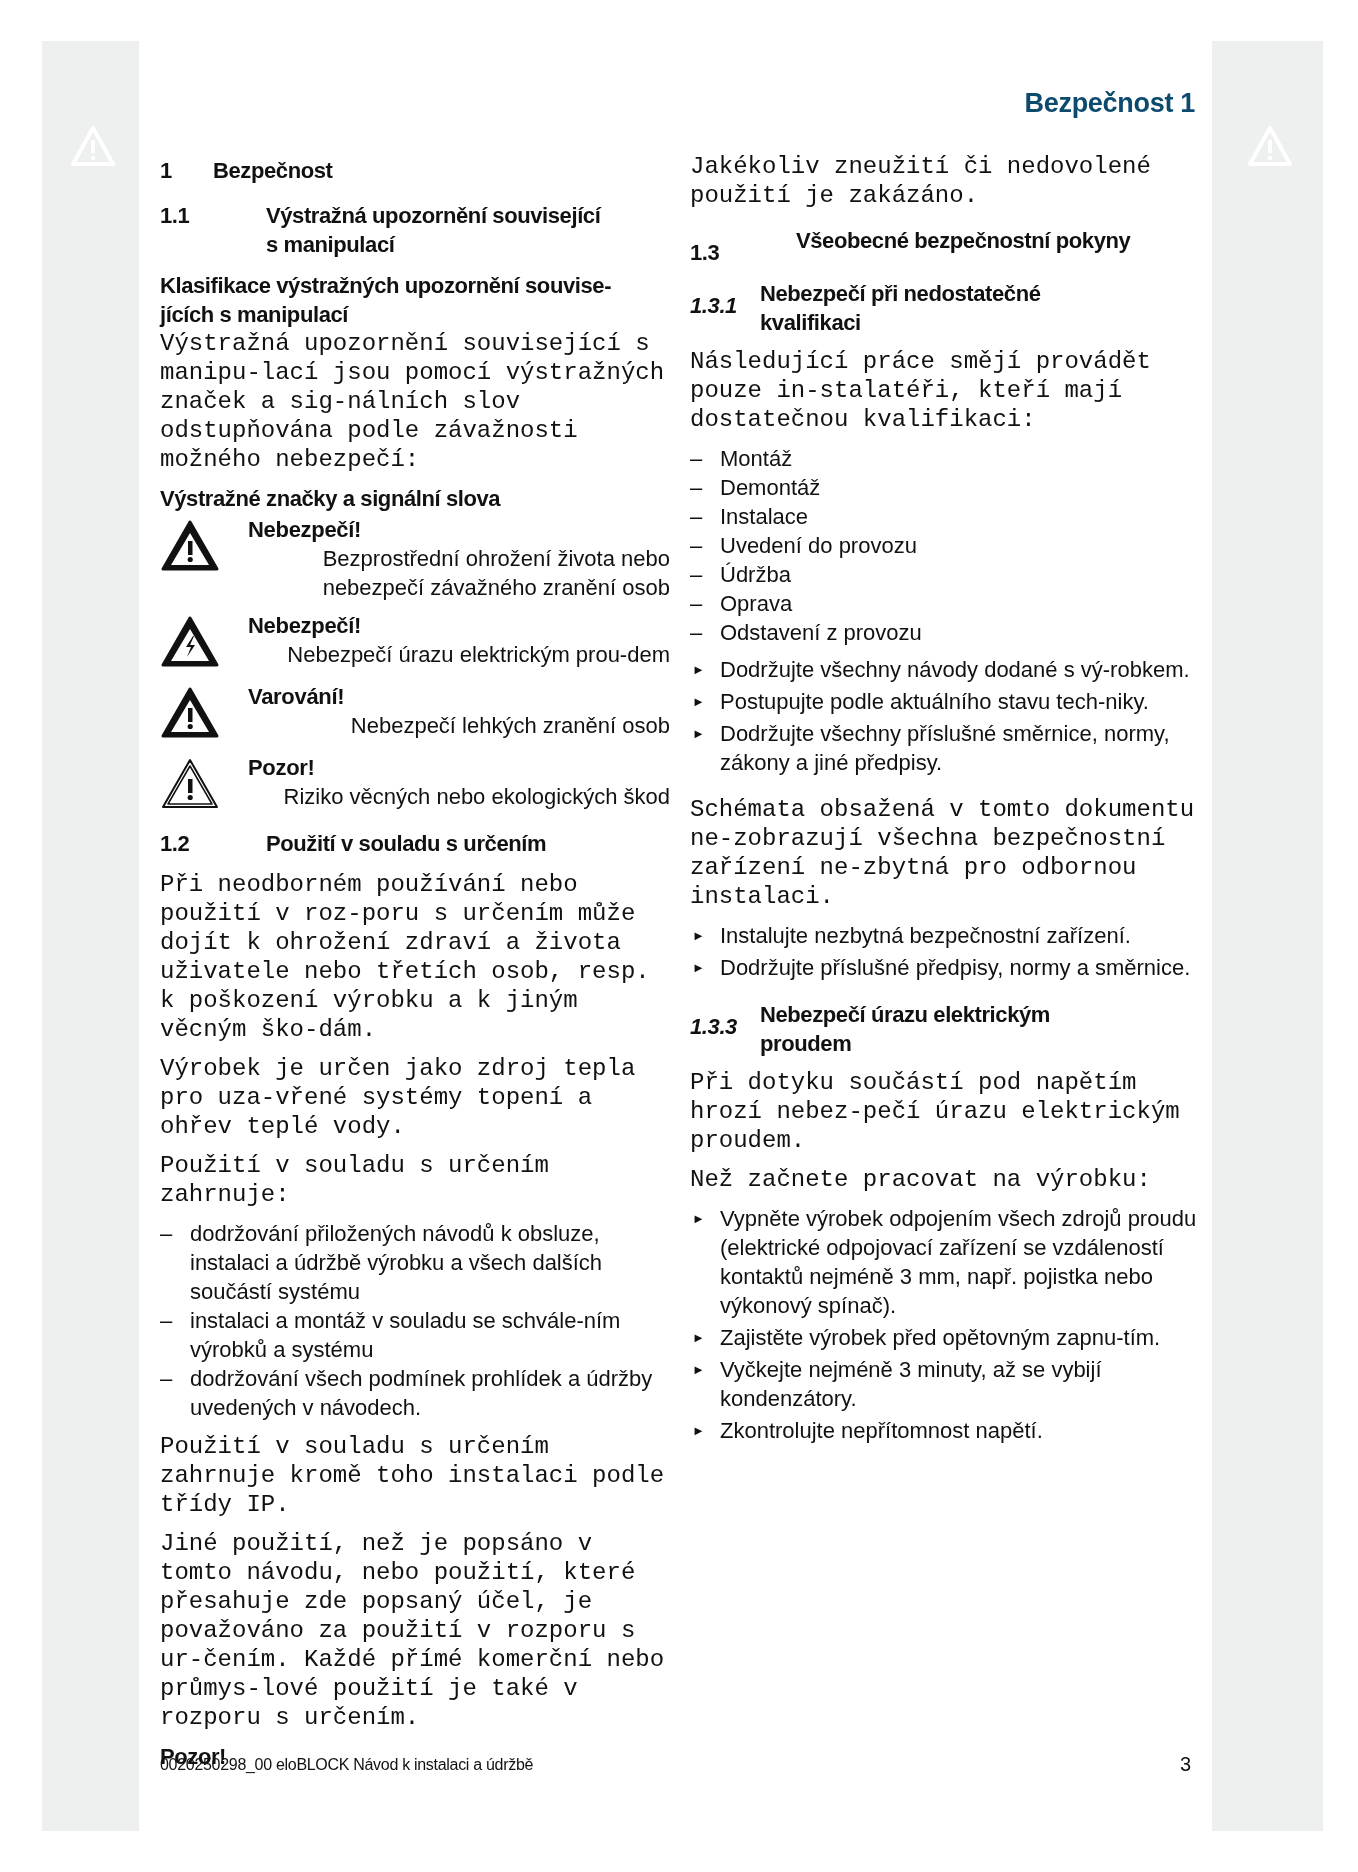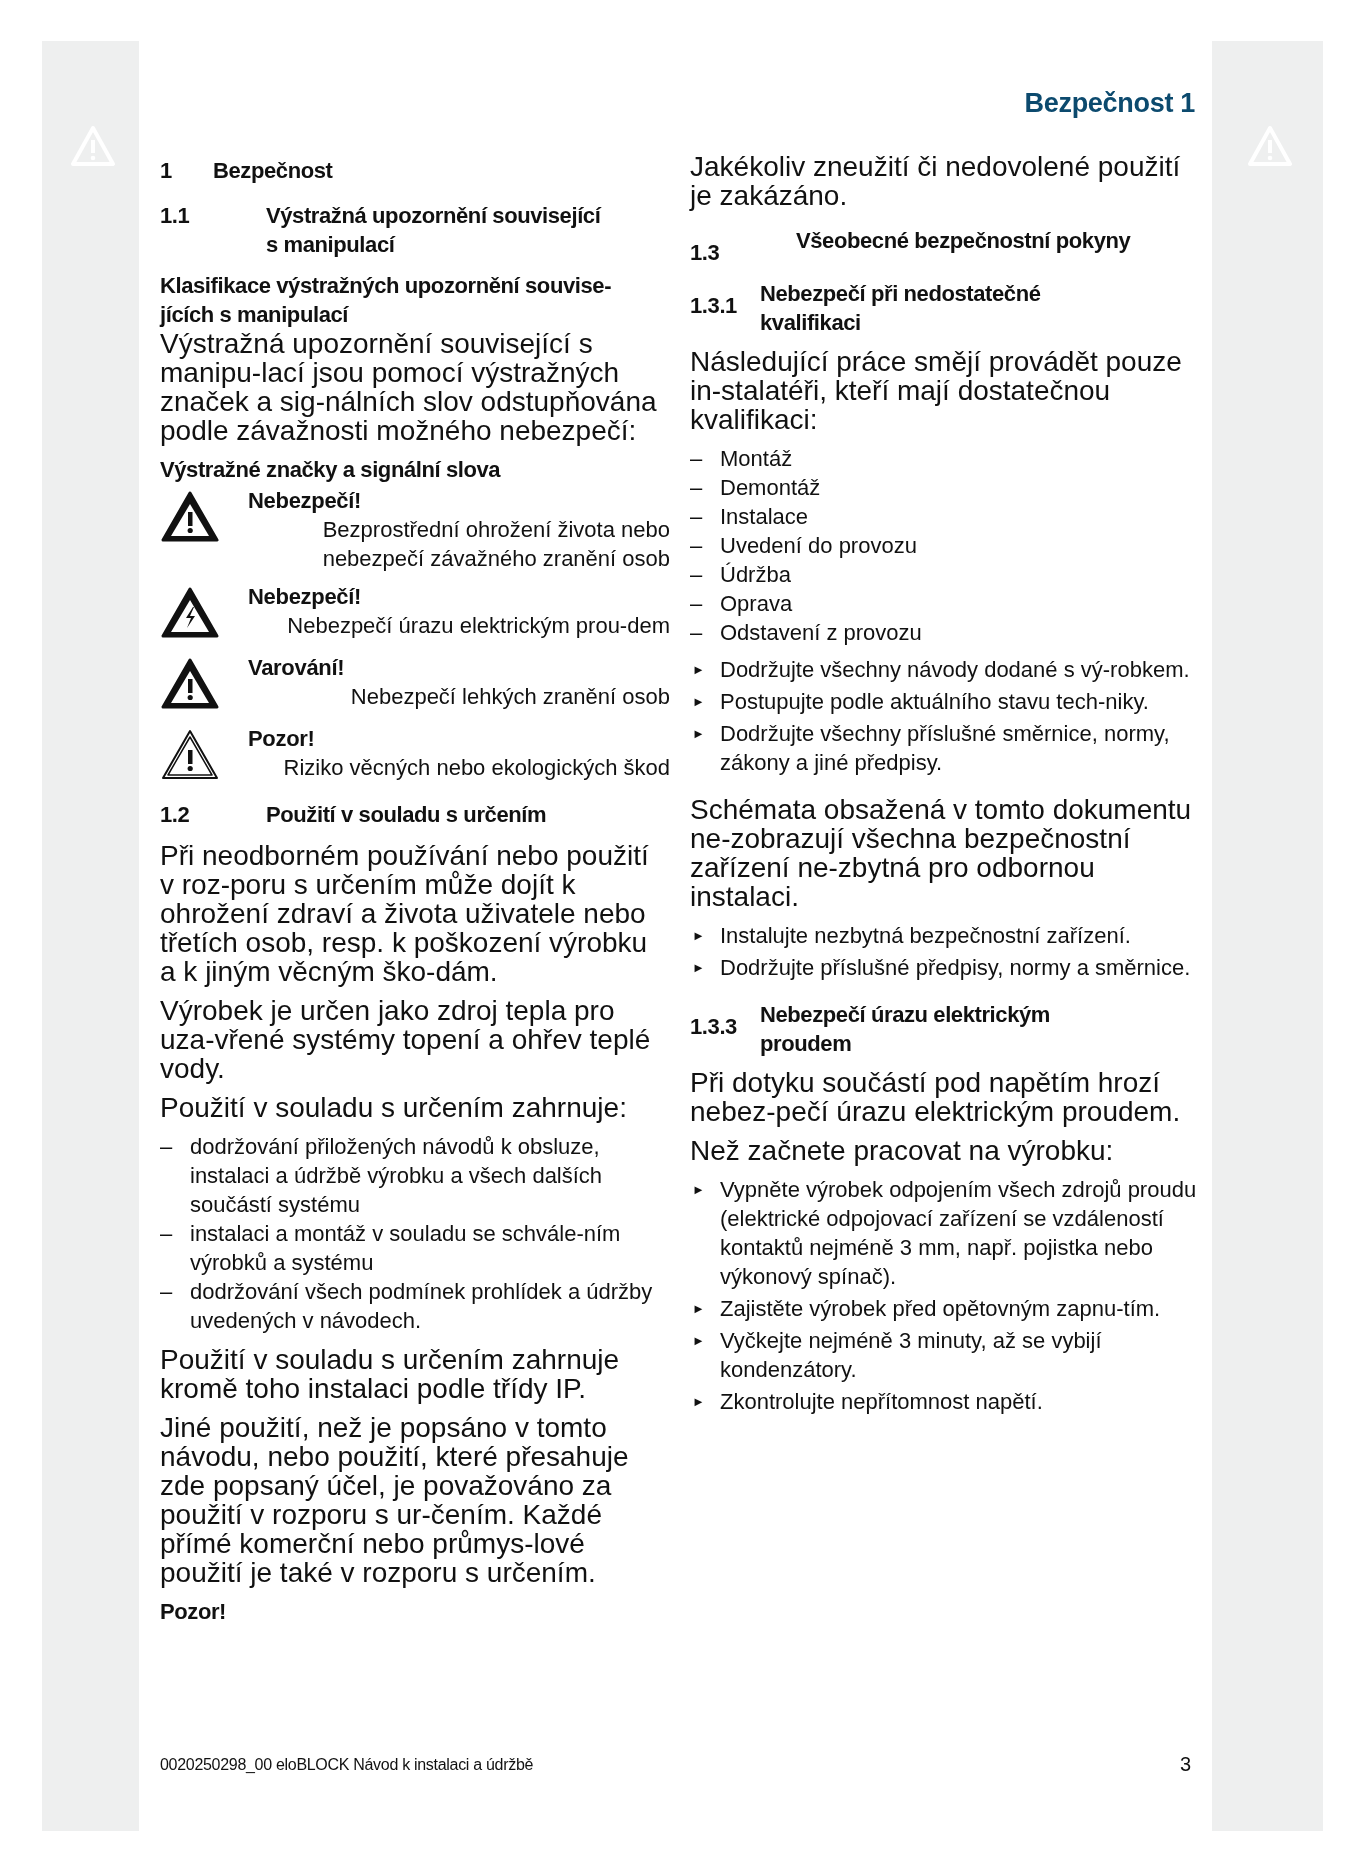--- a/index.html
+++ b/index.html
@@ -15,29 +15,29 @@
   .strip.right .strip-icon { left: 35px; top: 84px; }
 
   .running-head {
     position: absolute; right: 163px; top: 88px;
     font-size: 27px; font-weight: bold; color: #0c4a6e; letter-spacing: -0.3px;
   }
   .col { position: absolute; top: 152px; }
   .col.left { left: 160px; width: 510px; }
   .col.right { left: 690px; width: 515px; }
 
-  .p { font-size: 28px; line-height: 29px; margin: 0 0 10px 0; }
+  .p { font-size: 24px; line-height: 29px; margin: 0 0 10px 0; font-family: Liberation Mono, monospace; }
   .h1, .h2, .h3 { font-weight: bold; font-size: 22px; line-height: 29px; letter-spacing: -0.4px; display: flex; }
   .h1 { margin: 4px 0 16px 0; }
   .h2 { margin: 0 0 12px 0; gap: 36px; }
   .h3 { margin: 0 0 10px 0; }
   .num { flex: 0 0 auto; }
   .h1 .num { width: 53px; }
   .h2 .num { width: 70px; }
-  .h3 .num { width: 70px; }
+  .h3 .num { width: 70px; font-style: italic; }
   .right .h2 .num, .right .h3 .num { width: 70px; margin-top: 12px; }
   .subhead { font-weight: bold; font-size: 22px; line-height: 29px; letter-spacing: -0.4px; margin: 0; }
 
   .warn { display: flex; margin: 0 0 9px 0; }
   .warn .ico { width: 88px; flex: 0 0 88px; padding-top: 4px; }
   .warn .body { flex: 1; }
   .warn .sig { font-weight: bold; font-size: 22px; line-height: 29px; letter-spacing: -0.3px; }
   .warn .desc { font-size: 22px; line-height: 29px; text-align: right; }
 
   ul.dash, ul.tri { list-style: none; margin: 0 0 10px 0; padding: 0; }

